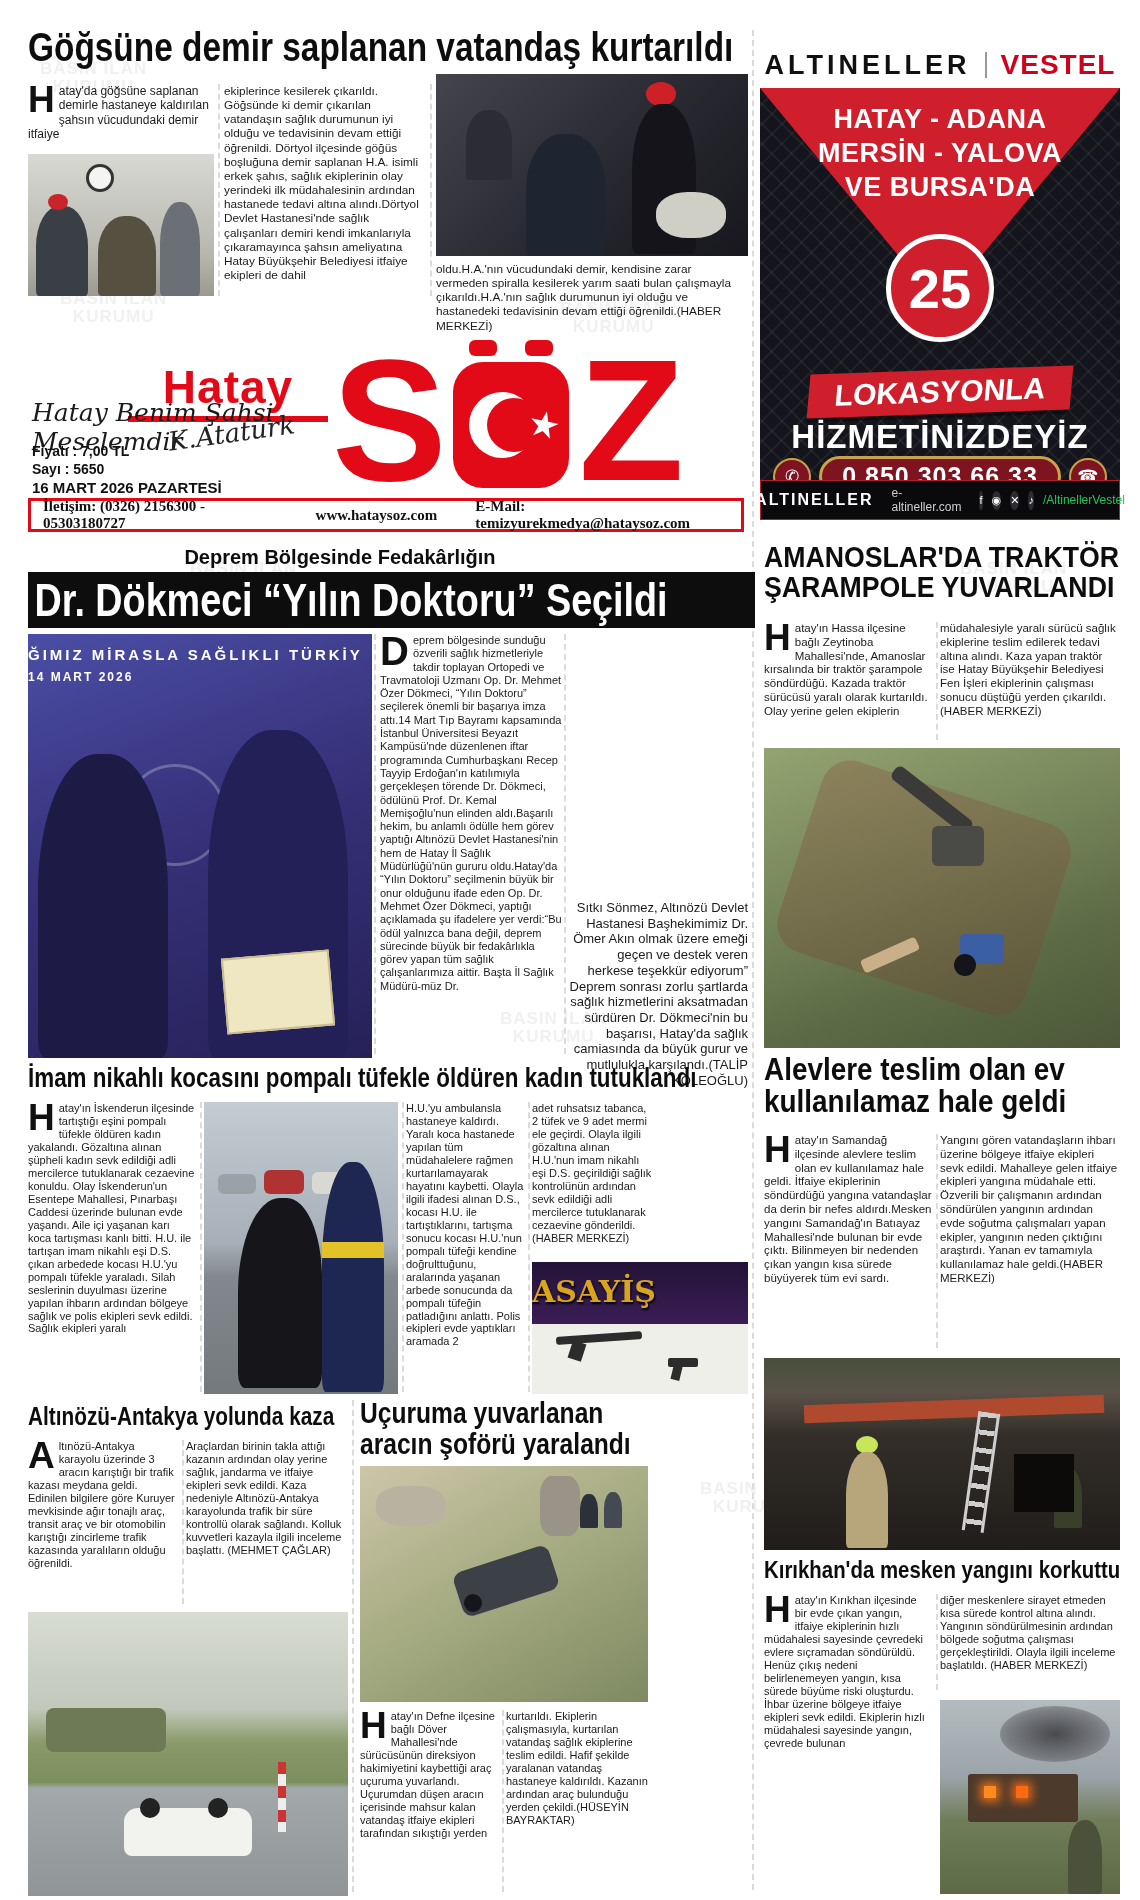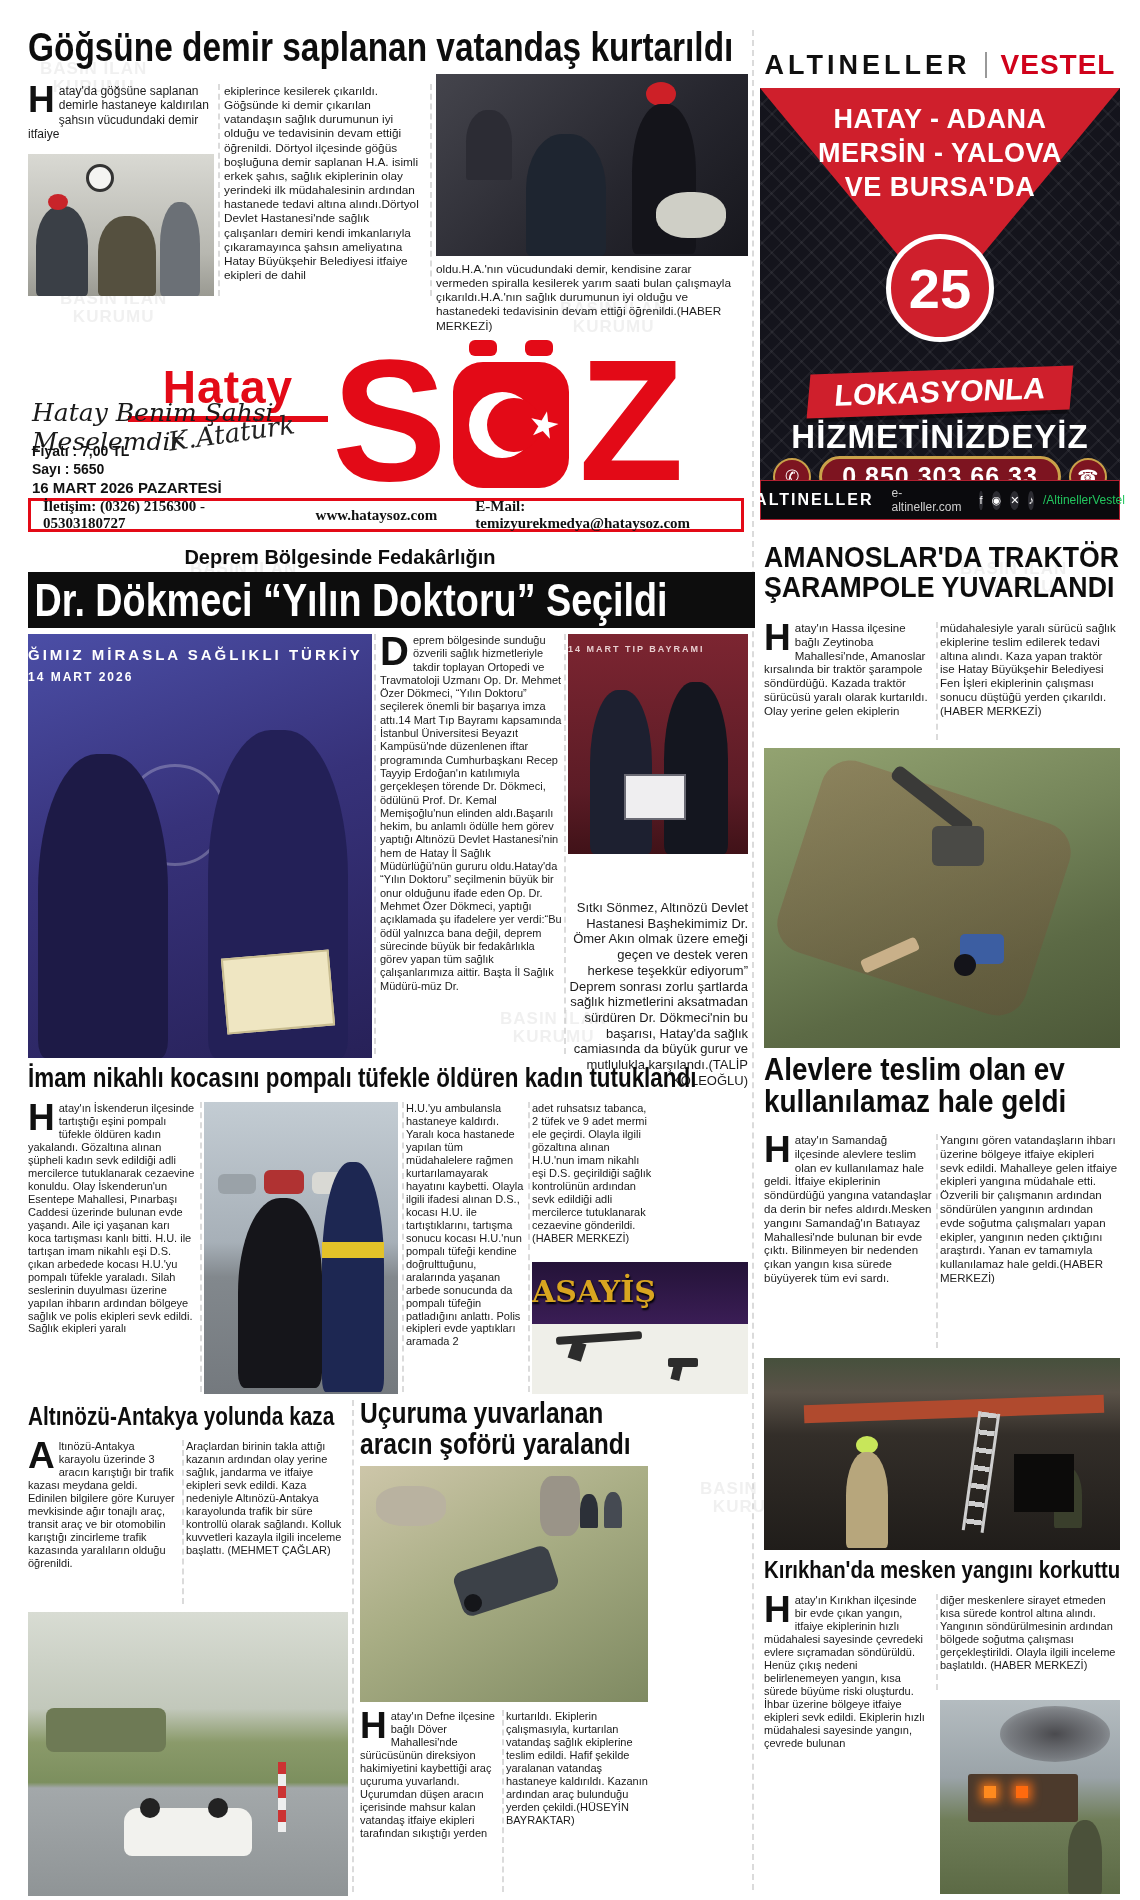--- a/index.html
+++ b/index.html
@@ -209,26 +209,20 @@
     <div class="abs" style="left:96px;top:130px;width:96px;height:96px;border:3px solid rgba(255,255,255,.25);border-radius:50%;"></div>
     <div class="fig" style="left:10px;top:120px;width:130px;height:304px;background:#1d1a46;"></div>
     <div class="fig" style="left:180px;top:96px;width:140px;height:328px;background:#232057;"></div>
     <div class="cert" style="left:196px;top:320px;width:104px;height:72px;transform:rotate(-5deg);"></div>
   </div>
 
   <div class="abs body-txt" style="left:380px;top:634px;width:182px;height:422px;font-size:11px;line-height:1.21;">
     <span class="dropcap" style="font-size:40px;">D</span><span>eprem bölgesinde sunduğu özverili sağlık hizmetleriyle takdir toplayan Ortopedi ve Travmatoloji Uzmanı Op. Dr. Mehmet Özer Dökmeci, “Yılın Doktoru” seçilerek önemli bir başarıya imza attı.14 Mart Tıp Bayramı kapsamında İstanbul Üniversitesi Beyazıt Kampüsü'nde düzenlenen iftar programında Cumhurbaşkanı Recep Tayyip Erdoğan'ın katılımıyla gerçekleşen törende Dr. Dökmeci, ödülünü Prof. Dr. Kemal Memişoğlu'nun elinden aldı.Başarılı hekim, bu anlamlı ödülle hem görev yaptığı Altınözü Devlet Hastanesi'nin hem de Hatay İl Sağlık Müdürlüğü'nün gururu oldu.Hatay'da “Yılın Doktoru” seçilmenin büyük bir onur olduğunu ifade eden Op. Dr. Mehmet Özer Dökmeci, yaptığı açıklamada şu ifadelere yer verdi:“Bu ödül yalnızca bana değil, deprem sürecinde büyük bir fedakârlıkla görev yapan tüm sağlık çalışanlarımıza aittir. Başta İl Sağlık Müdürü-müz Dr.</span>
   </div>
 
-  <div class="photo" style="left:568px;top:634px;width:180px;height:220px;background:linear-gradient(180deg,#7c2531,#5c1c26 70%,#401218);">
-    <div class="phcap" style="top:10px;font-size:9px;letter-spacing:2px;color:#e8cfd0;">14 MART TIP BAYRAMI</div>
-    <div class="fig" style="left:22px;top:56px;width:62px;height:164px;background:#1d2030;"></div>
-    <div class="fig" style="left:96px;top:48px;width:64px;height:172px;background:#14161f;"></div>
-    <div class="cert" style="left:56px;top:140px;width:58px;height:42px;background:#efeef0;border-color:#6a6a74;"></div>
-  </div>
 
   <div class="abs body-txt" style="left:568px;top:900px;width:180px;height:194px;font-size:13px;line-height:1.21;text-align:right;">
     <span>Sıtkı Sönmez, Altınözü Devlet Hastanesi Başhekimimiz Dr. Ömer Akın olmak üzere emeği geçen ve destek veren herkese teşekkür ediyorum” Deprem sonrası zorlu şartlarda sağlık hizmetlerini aksatmadan sürdüren Dr. Dökmeci'nin bu başarısı, Hatay'da sağlık camiasında da büyük gurur ve mutlulukla karşılandı.(TALİP KÖLEOĞLU)</span>
   </div>
 
   <div class="colsep" style="left:374px;top:634px;height:420px;"></div>
   <div class="colsep" style="left:564px;top:634px;height:420px;"></div>
 
   <div class="abs headline" style="left:28px;top:1064px;width:910px;font-size:28px;">
     <span class="scale" style="transform:scaleX(.8);">İmam nikahlı kocasını pompalı tüfekle öldüren kadın tutuklandı</span>

